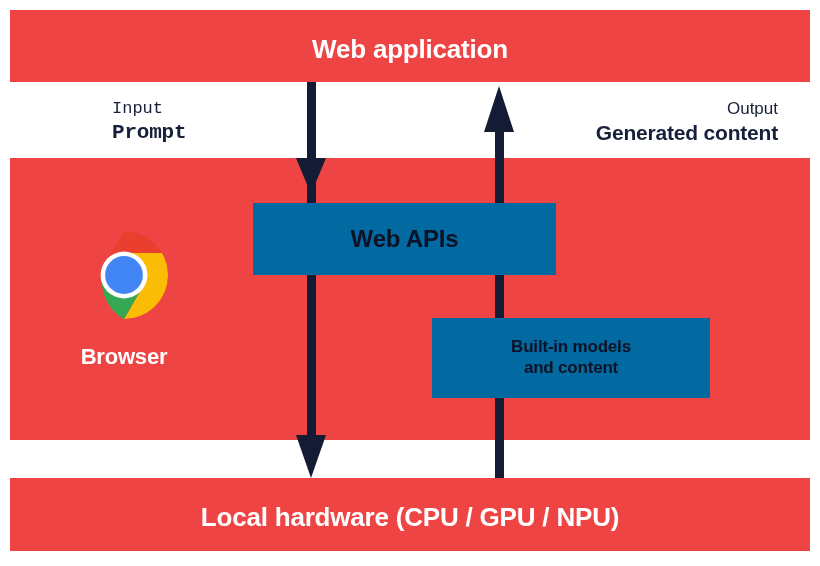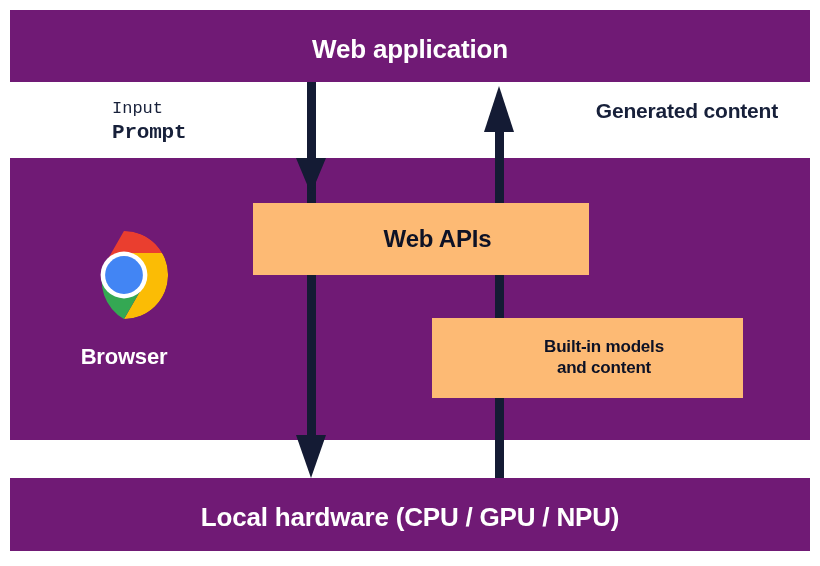--- a/index.html
+++ b/index.html
@@ -14,21 +14,21 @@
     position: relative;
     width: 820px;
     height: 566px;
     background: #ffffff;
     overflow: hidden;
   }
 
   
   .band {
     position: absolute;
-    background: #701a75;
+    background: #ef4444;
     left: 10px;
     width: 800px;
   }
   #band-top {
     top: 10px;
     height: 72px;
   }
   #band-middle {
     top: 158px;
     height: 282px;
@@ -98,30 +98,29 @@
   #arrow-up {
     left: 480px;
     top: 84px;
     width: 38px;
     height: 396px;
   }
 
   
   .yellow-box {
     position: absolute;
-    background: #fdba74;
+    background: #0369a1;
     color: #0d1226;
     font-weight: bold;
     display: flex;
     align-items: center;
     justify-content: center;
     text-align: center;
     line-height: 1.22;
     letter-spacing: -0.2px;
-    padding-left: 33px;
   }
   #box-web-apis {
     left: 253px;
     top: 203px;
     width: 303px;
     height: 72px;
     font-size: 24px;
   }
   #box-builtin {
     left: 432px;
@@ -160,20 +159,21 @@
   <div class="band" id="band-top">
     <div class="band-title">Web application</div>
   </div>
 
   <div class="io-label" id="io-input">
     <span class="io-kind">Input</span>
     <span class="io-value">Prompt</span>
   </div>
 
   <div class="io-label" id="io-output">
+    <span class="io-kind">Output</span>
     <span class="io-value">Generated content</span>
   </div>
 
   <div class="band" id="band-middle"></div>
 
   <svg class="arrow" id="arrow-down" viewBox="0 0 38 398">
     <rect x="15" y="0" width="9" height="360" fill="#141b34"></rect>
     <polygon points="4,76 34,76 19,112" fill="#141b34"></polygon>
     <polygon points="4,353 34,353 19,396" fill="#141b34"></polygon>
   </svg>

